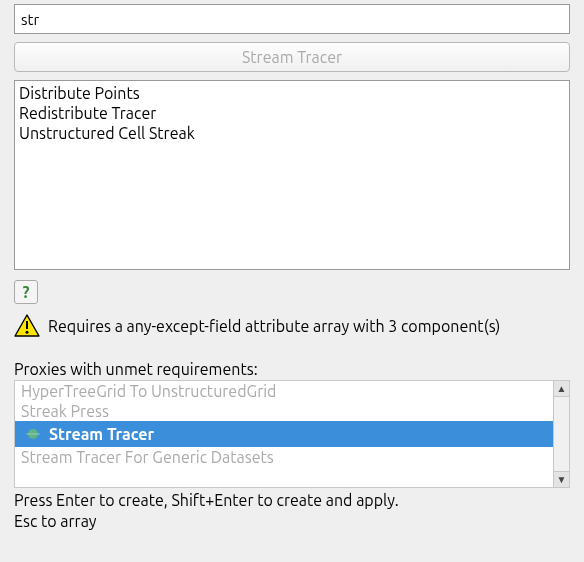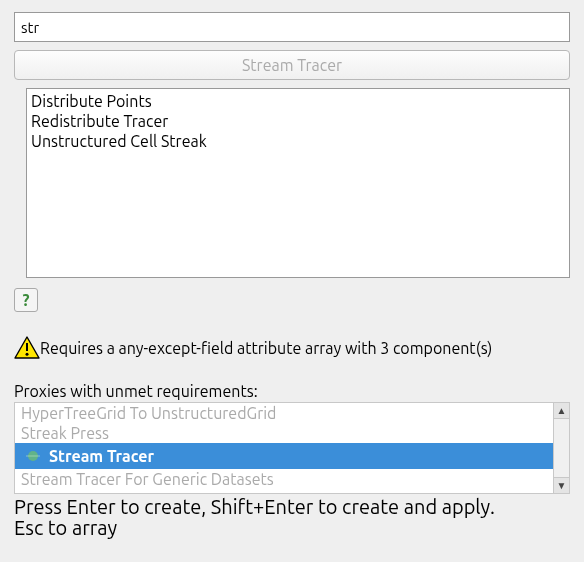--- a/index.html
+++ b/index.html
@@ -7,21 +7,21 @@
     margin: 0;
     padding: 0;
     font-family: "Segoe UI", Ubuntu, Arial, sans-serif;
     font-size: 15px;
     background: #efefef;
     width: 584px;
     height: 562px;
     overflow: hidden;
   }
   .container {
-    padding: 12px 14px 6px 14px;
+    padding: 4px 14px 6px 14px;
     display: flex;
     flex-direction: column;
     height: 562px;
   }
   .search-input {
     width: 100%;
     height: 30px;
     border: 1px solid #999;
     background: #fff;
     font-size: 15px;
@@ -43,21 +43,20 @@
   }
   .results-box {
     margin-top: 8px;
     flex: 0 0 190px;
     background: #fff;
     border: 1px solid #999;
     padding: 2px 4px;
     overflow: hidden;
     font-size: 16px;
     line-height: 20px;
-    margin-left: 12px;
   }
   .result-row { white-space: nowrap; }
   .info-row {
     margin-top: 10px;
     display: flex;
     align-items: center;
     gap: 8px;
     font-size: 16px;
   }
   .help-icon {
@@ -66,37 +65,38 @@
     border-radius: 3px;
     background: #f5f5f5;
     display: flex;
     align-items: center;
     justify-content: center;
     font-size: 16px;
     font-weight: bold;
     color: #3b8a3b;
   }
   .warn-row {
-    margin-top: 24px;
-    display: flex;
-    align-items: center;
+    margin-top: 10px;
+    display: flex;
+    align-items: center;
+    gap: 8px;
     font-size: 16px;
   }
   .warn-icon { width: 26px; height: 24px; display: block; }
   .unmet-label {
     margin-top: 22px;
     font-size: 16px;
   }
   .unmet-list {
     margin-top: 2px;
     border: 1px solid #c8c8c8;
     background: #fff;
     border-right: none;
     position: relative;
-    height: 92px;
+    height: 108px;
     overflow: hidden;
     display: flex;
   }
   .unmet-items {
     flex: 1;
     overflow: hidden;
     font-size: 16px;
     line-height: 20px;
     color: #aaa;
   }
@@ -132,21 +132,21 @@
     display: flex;
     align-items: center;
     justify-content: center;
     font-size: 10px;
     color: #444;
     border-bottom: 1px solid #c8c8c8;
   }
   .scroll-btn.down { border-bottom: none; border-top: 1px solid #c8c8c8; }
   .hint {
     margin-top: 2px;
-    font-size: 20px;
+    font-size: 16px;
     line-height: 21px;
   }
 </style>
 </head>
 <body>
 
 <div class="container">
 
   <input class="search-input" value="str" style="">
 

